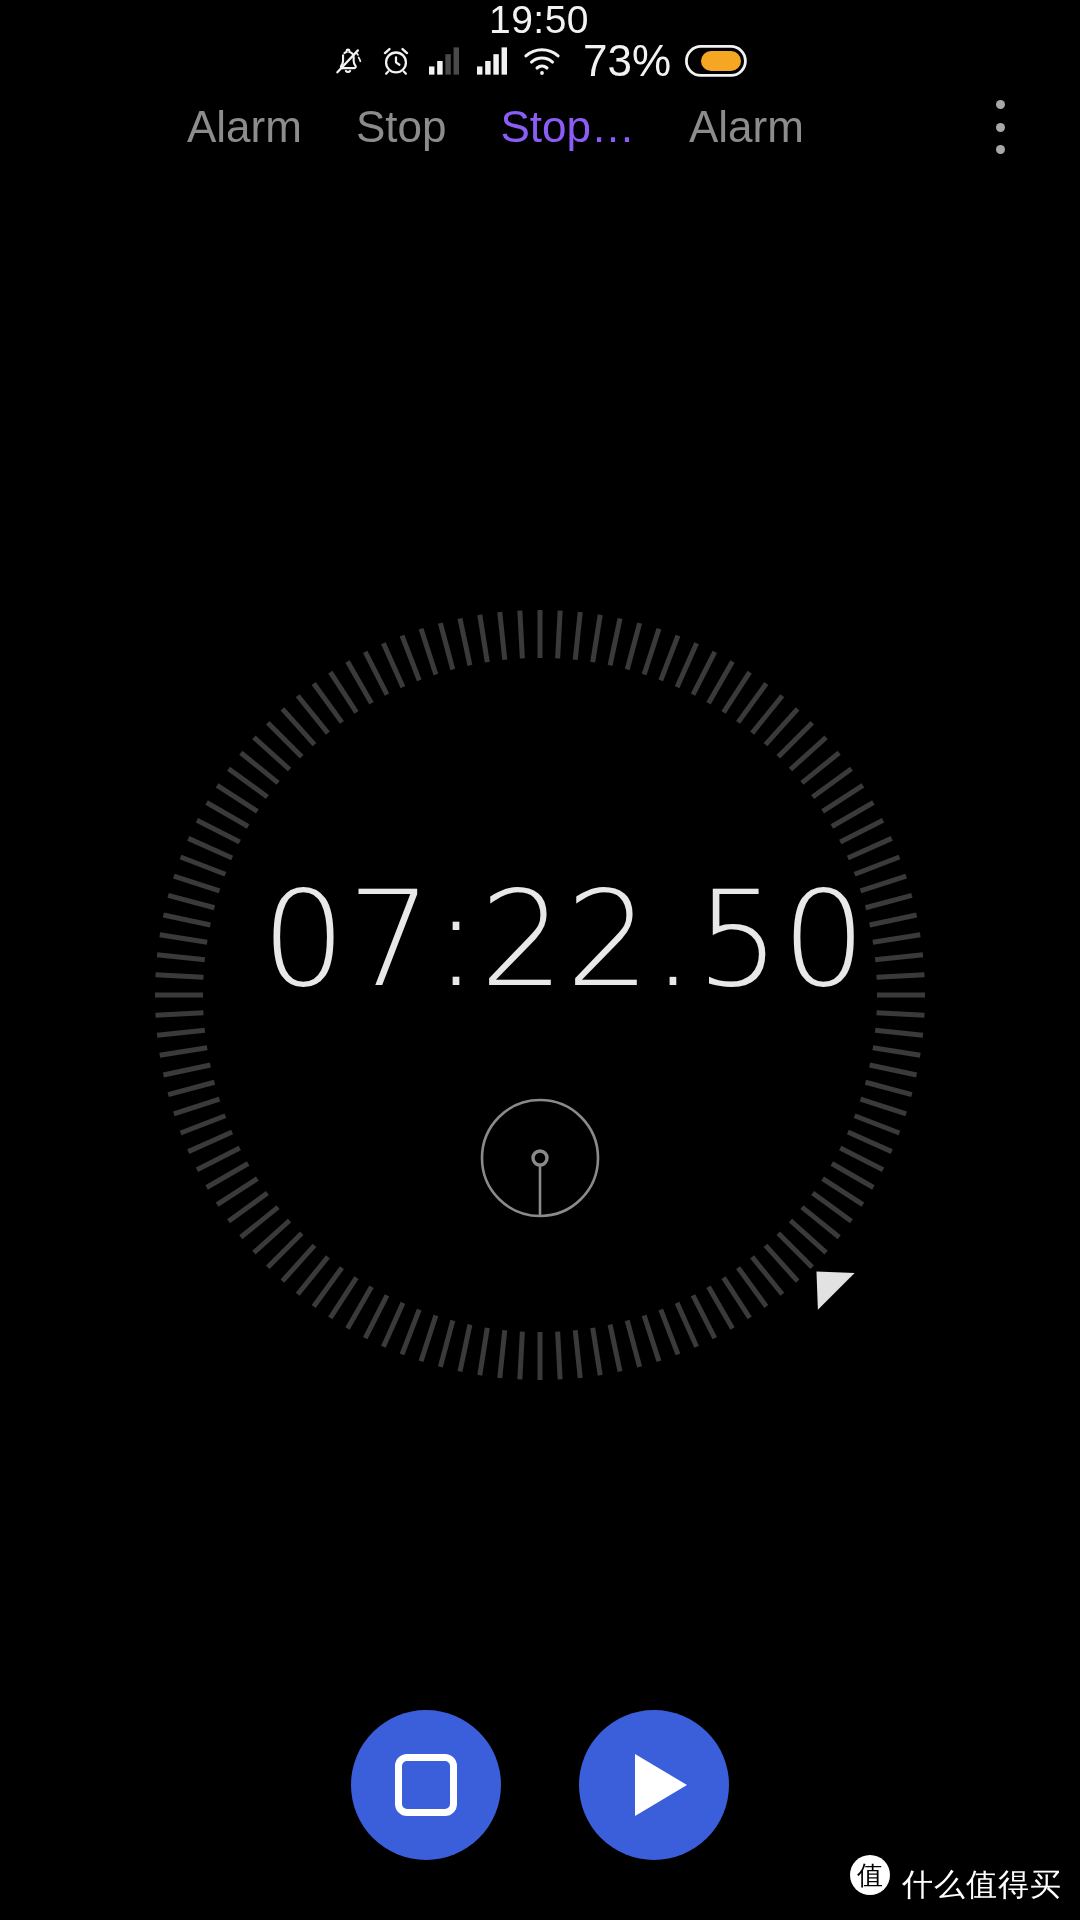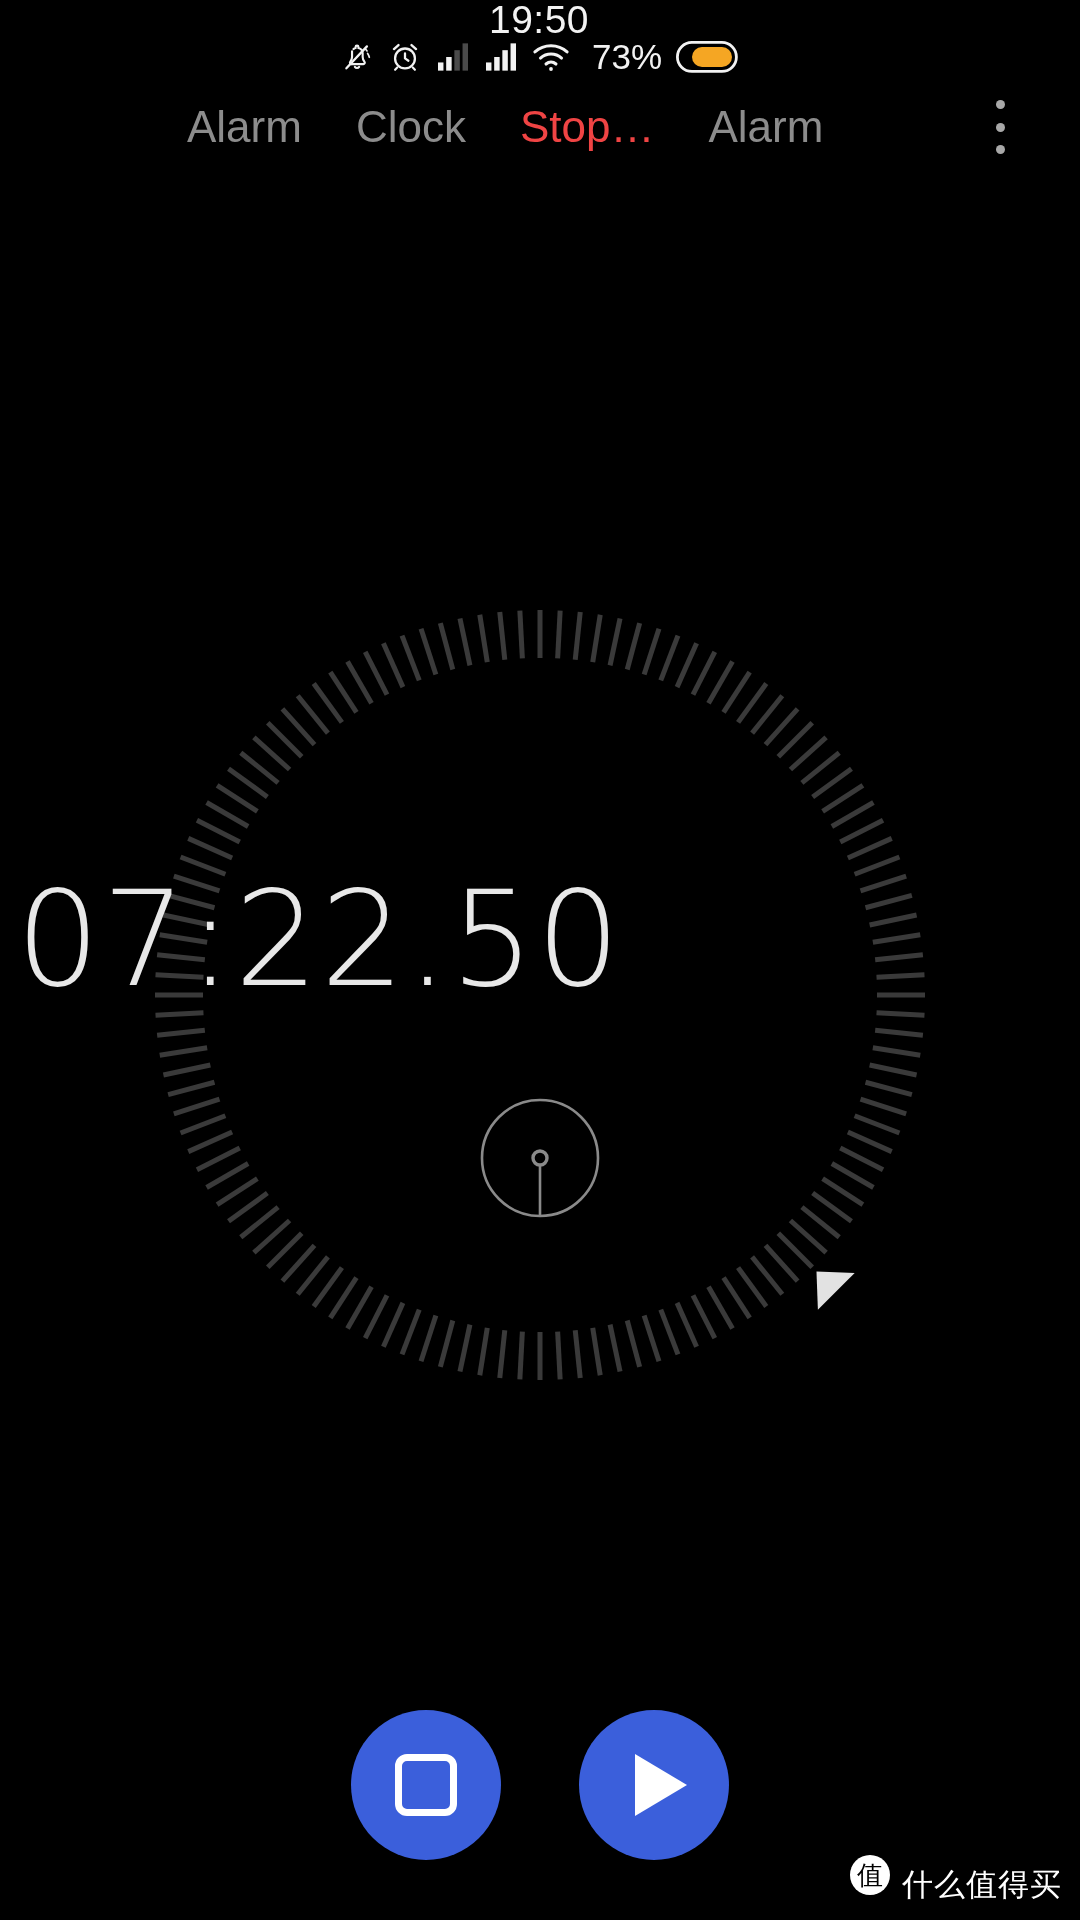--- a/index.html
+++ b/index.html
@@ -30,21 +30,21 @@
     font-size:39px;
     letter-spacing:0.5px;
     line-height:1;
   }
   .status-right {
     display:flex; align-items:center; gap:14px;
   }
   .status-right svg { display:block; }
   .battery-pct {
     color:#f2f2f2;
-    font-size:35px;
+    font-size:44px;
     line-height:1;
     margin-left:8px;
   }
 
   
   .tabbar {
     position:absolute; top:86px; left:0;
     width:1080px; height:82px;
     display:flex; align-items:center;
   }
@@ -54,21 +54,21 @@
     margin-left:160px;
   }
   .tab {
     color:#8c8c8c;
     font-size:44px;
     line-height:1;
     padding:0 27px;
     white-space:nowrap;
     cursor:pointer;
   }
-  .tab.active { color:#ef4444; }
+  .tab.active { color:#8b5cf6; }
   .overflow {
     position:absolute;
     right:58px; top:50%;
     transform:translateY(-50%);
     width:44px; height:62px;
     display:flex; flex-direction:column;
     align-items:center; justify-content:space-between;
     padding:4px 0;
     cursor:pointer;
   }
@@ -83,23 +83,23 @@
   .dial-wrap {
     position:absolute;
     left:0; top:0;
     width:1080px; height:1920px;
     pointer-events:none;
   }
   .dial-svg { position:absolute; left:0; top:0; }
 
   .time-display {
     position:absolute;
-    left:16px; top:873px;
+    left:0; top:873px;
     width:868px;
-    text-align:left;
+    text-align:right;
     color:#e8e8e8;
     font-size:132px;
     font-weight:300;
     letter-spacing:2px;
     line-height:1;
     font-family:"DejaVu Sans", sans-serif;
   }
 
   
   .controls {
@@ -223,21 +223,21 @@
           <rect x="1.4" y="1.4" width="59" height="29" rx="14.5" ry="14.5" fill="none" stroke="#f2f2f2" stroke-width="2.8"></rect>
           <rect x="16" y="6" width="40" height="20" rx="10" ry="10" fill="#f5a623"></rect>
         </svg>
       </span>
     </div>
   </div>
 
   <div class="tabbar">
     <div class="tabs">
       <div class="tab">Alarm</div>
-      <div class="tab">Clock</div>
+      <div class="tab">Stop</div>
       <div class="tab active">Stop…</div>
       <div class="tab">Alarm</div>
     </div>
     <div class="overflow">
       <i></i>
       <i></i>
       <i></i>
     </div>
   </div>
 

